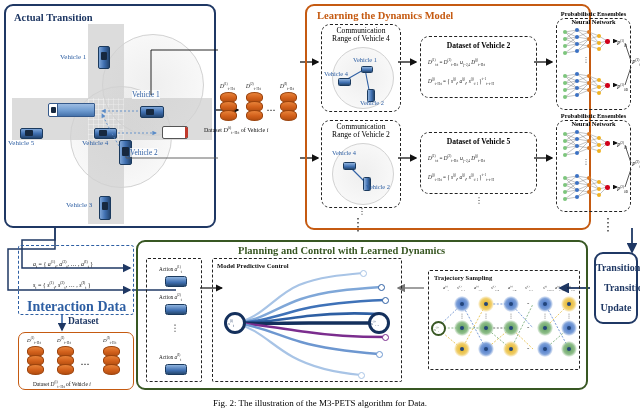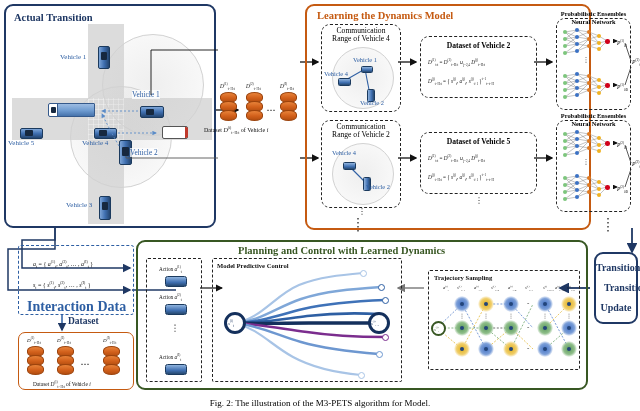--- a/index.html
+++ b/index.html
@@ -558,13 +558,13 @@
     <div class="dots-v abs" style="left:136px;top:44px;width:8px;font-size:6px;">⋮</div>
   </div>
 </div>
 
 <div class="panel panel-ptm" style="left:594px;top:252px;width:44px;height:72px;">
   <div class="t-ptm abs" style="left:0;top:8px;width:100%;">Transition</div>
   <div class="t-ptm abs" style="left:8px;top:28px;width:100%;">Transition</div>
   <div class="t-ptm abs" style="left:0;top:48px;width:100%;">Update</div>
 </div>
 
-<div class="figcap" style="left:0;top:398px;">Fig. 2: The illustration of the M3-PETS algorithm for Model.</div>
+<div class="figcap" style="left:0;top:398px;">Fig. 2: The illustration of the M3-PETS algorithm for Data.</div>
 
 </body></html>

